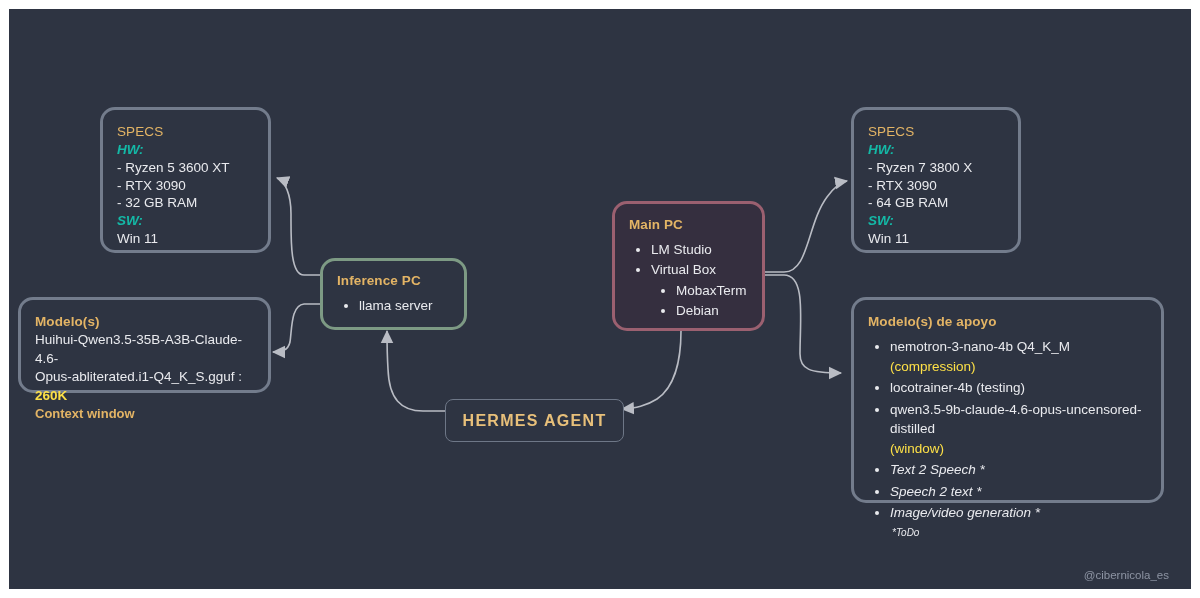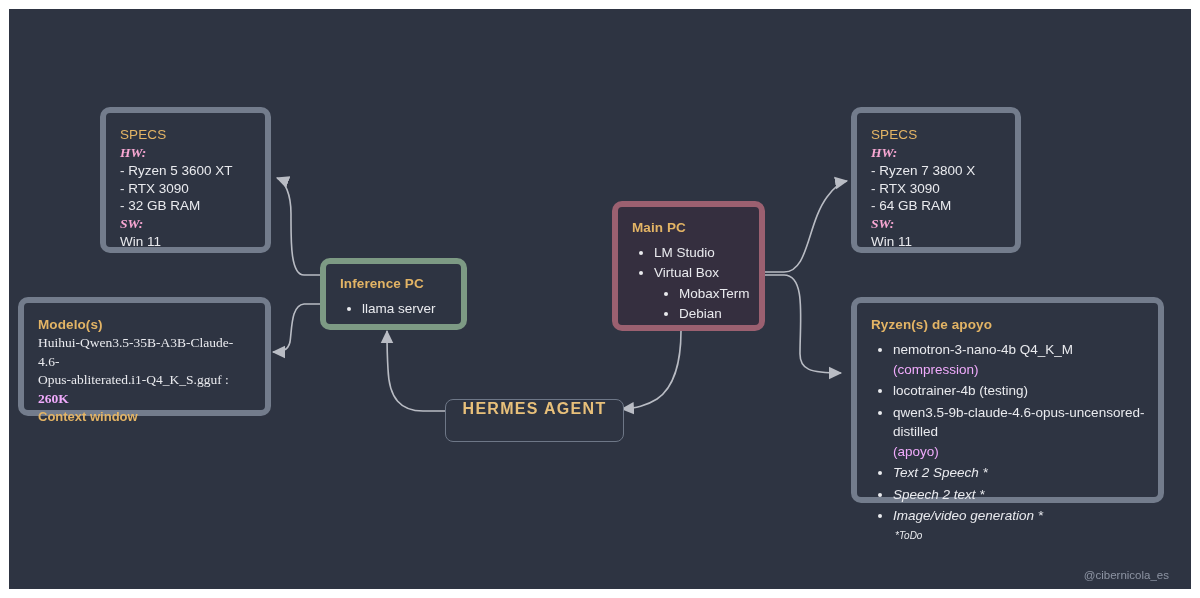--- a/index.html
+++ b/index.html
@@ -26,22 +26,22 @@
     position: absolute;
     left: 0;
     top: 0;
     width: 1182px;
     height: 580px;
     pointer-events: none;
   }
   .node {
     position: absolute;
     box-sizing: border-box;
-    border: 6px solid #ffffff;
-    border-radius: 10px;
+    border: 3px solid #ffffff;
+    border-radius: 15px;
     background: #2e3442;
     color: #e9eaee;
   }
   .node.plain {
     border-color: #737c8c;
   }
   .node.green {
     border-color: #7d9a84;
   }
   .node.red {
@@ -61,71 +61,69 @@
   .node-inner {
     padding: 14px 14px 12px 14px;
   }
   .spec-line {
     font-size: 13.5px;
     line-height: 17.8px;
     color: #e9eaee;
     white-space: nowrap;
   }
   .spec-line.lbl {
-    color: #f9a8d4;
+    color: #14b8a6;
     font-style: italic;
     font-weight: 700;
-    font-family: Liberation Serif, serif;
   }
   ul.bullets {
     margin: 8px 0 0 0;
     padding-left: 22px;
     list-style: disc;
   }
   ul.bullets li {
     font-size: 13.5px;
     line-height: 19px;
     color: #e9eaee;
     margin-bottom: 1px;
   }
   ul.bullets ul {
     margin: 2px 0 0 0;
     padding-left: 25px;
     list-style: disc;
   }
   ul.bullets.wide li { line-height: 19.5px; margin-bottom: 2px; }
-  .accent { color: #f0abfc; }
+  .accent { color: #fde047; }
   .todo {
     color: #e3b465;
     font-style: italic;
   }
   .todo-note {
     color: #e9eaee;
     font-size: 10px;
     margin-left: 2px;
     display: block;
     line-height: 19px;
   }
   .model-text {
     font-size: 13.5px;
     line-height: 18.5px;
     color: #e9eaee;
-    font-family: Liberation Serif, serif;
   }
   .model-text .accent { font-weight: 700; }
   .ctx {
     color: #e3b465;
     font-weight: 700;
     font-size: 13px;
     line-height: 18.5px;
   }
   #hermes {
     position: absolute;
     display: flex;
-    align-items: flex-start;
+    align-items: center;
     justify-content: center;
     border: 1px solid #6e7787;
     border-radius: 8px;
     background: #2e3442;
   }
   #hermes .label {
     color: #e8c07a;
     font-weight: 700;
     font-size: 16px;
     letter-spacing: 1.3px;
@@ -168,21 +166,21 @@
       <div class="node-title plainweight">SPECS</div>
       <div class="spec-line lbl">HW:</div>
       <div class="spec-line">- Ryzen 5 3600 XT</div>
       <div class="spec-line">- RTX 3090</div>
       <div class="spec-line">- 32 GB RAM</div>
       <div class="spec-line lbl">SW:</div>
       <div class="spec-line">Win 11</div>
     </div>
   </div>
 
-  <div class="node plain" style="left:9px; top:288px; width:253px; height:119px;">
+  <div class="node plain" style="left:9px; top:288px; width:253px; height:96px;">
     <div class="node-inner">
       <div class="node-title">Modelo(s)</div>
       <div class="model-text">
         <span>Huihui-Qwen3.5-35B-A3B-Claude-4.6-</span><br>
         <span>Opus-abliterated.i1-Q4_K_S.gguf : </span><span class="accent">260K</span>
       </div>
       <div class="ctx">Context window</div>
     </div>
   </div>
 
@@ -217,25 +215,25 @@
       <div class="spec-line">- Ryzen 7 3800 X</div>
       <div class="spec-line">- RTX 3090</div>
       <div class="spec-line">- 64 GB RAM</div>
       <div class="spec-line lbl">SW:</div>
       <div class="spec-line">Win 11</div>
     </div>
   </div>
 
   <div class="node plain" style="left:842px; top:288px; width:313px; height:206px;">
     <div class="node-inner" style="padding:14px 12px 10px 14px;">
-      <div class="node-title">Ryzen(s) de apoyo</div>
+      <div class="node-title">Modelo(s) de apoyo</div>
       <ul class="bullets wide">
         <li><span>nemotron-3-nano-4b Q4_K_M </span><span class="accent">(compression)</span></li>
         <li><span>locotrainer-4b (testing)</span></li>
-        <li><span>qwen3.5-9b-claude-4.6-opus-uncensored-distilled</span><br><span class="accent">(apoyo)</span></li>
+        <li><span>qwen3.5-9b-claude-4.6-opus-uncensored-distilled</span><br><span class="accent">(window)</span></li>
         <li class="todo"><span>Text 2 Speech *</span></li>
         <li class="todo"><span>Speech 2 text *</span></li>
         <li class="todo"><span>Image/video generation *</span>
           <span class="todo-note">*ToDo</span>
         </li>
       </ul>
     </div>
   </div>
 
   <div id="hermes" style="left:436px; top:390px; width:177px; height:41px;">

